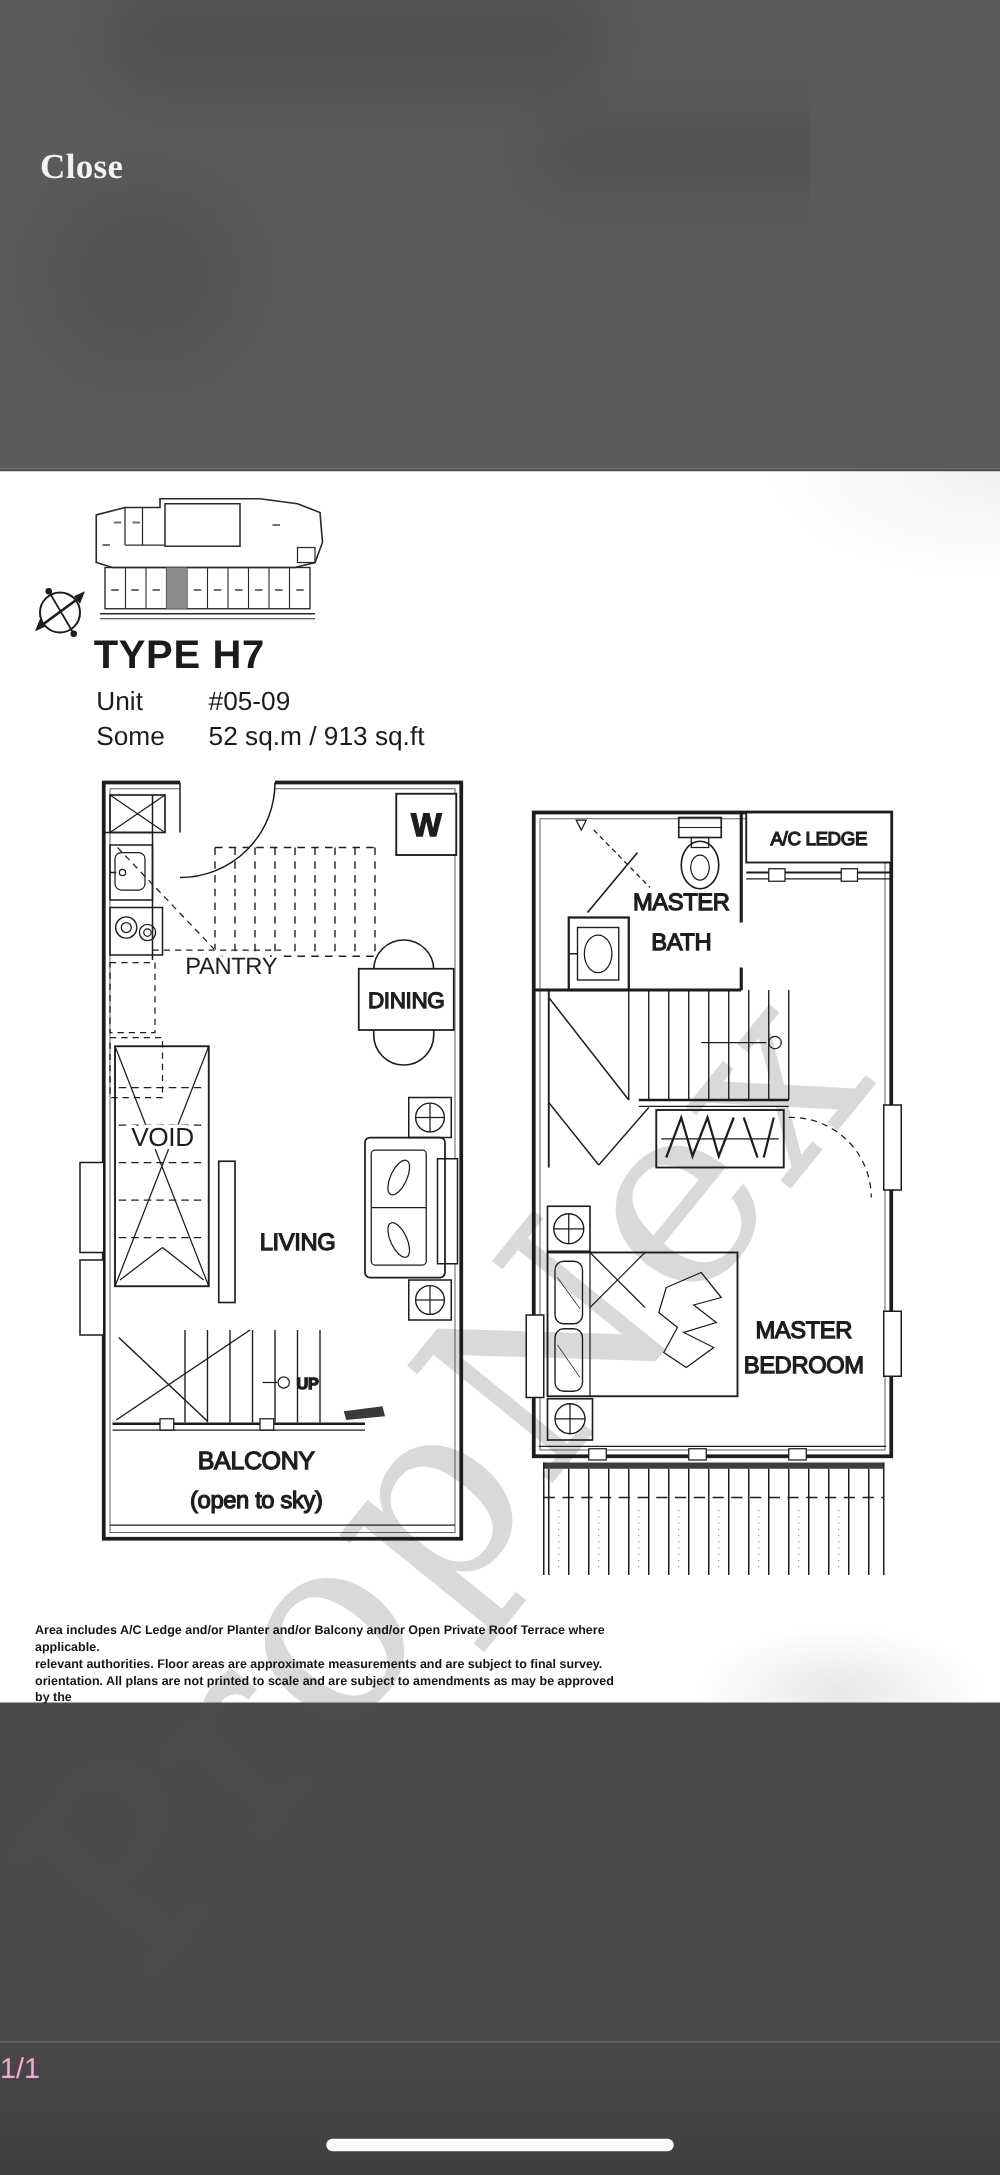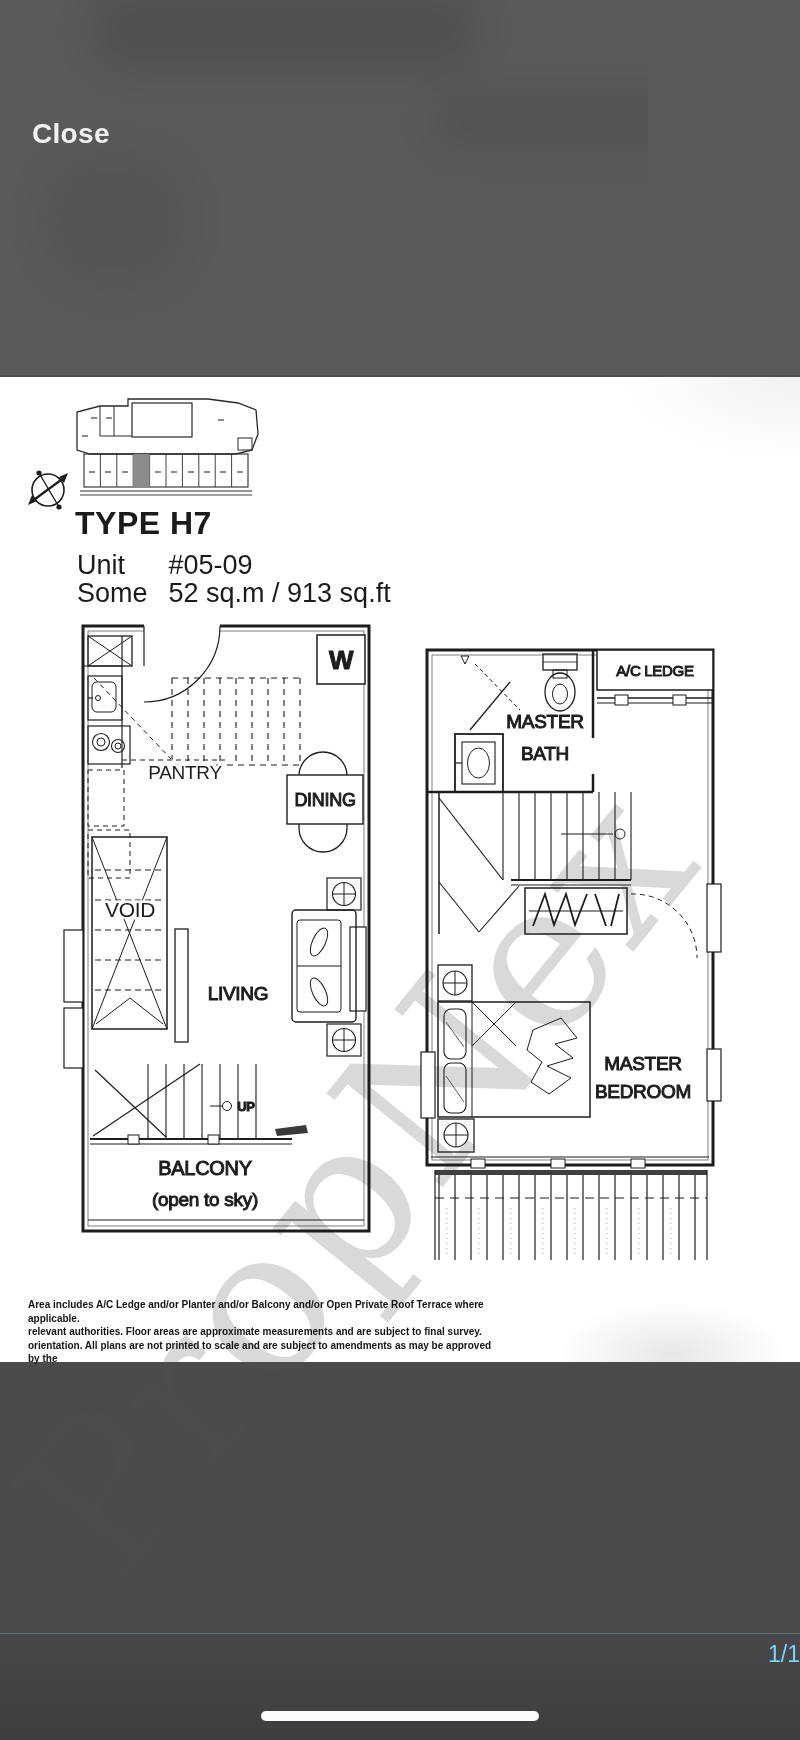--- a/index.html
+++ b/index.html
@@ -1,21 +1,21 @@
 <!DOCTYPE html>
 <html><head>
 <meta charset="utf-8">
 <style>
   html,body{margin:0;padding:0;}
   body{width:800px;height:1740px;position:relative;overflow:hidden;
        background:#5a5a5c;font-family:"Liberation Sans",sans-serif;}
   .abs{position:absolute;}
 
   
-  .topbar{left:0;top:0;width:648px;height:375px;background:#5a5a5c;overflow:hidden;}
+  .topbar{left:0;top:0;width:648px;height:375px;background:#5a5a5c;overflow:hidden;font-family:Liberation Serif, serif;}
   .smudge{position:absolute;border-radius:60px;filter:blur(18px);}
   .s1{left:90px;top:-10px;width:390px;height:80px;background:rgba(0,0,0,.10);}
   .s2{left:430px;top:95px;width:340px;height:55px;background:rgba(0,0,0,.07);}
   .s3{left:40px;top:150px;width:150px;height:140px;background:rgba(0,0,0,.05);}
   .close-btn{left:32px;top:118px;color:#f1f2f2;font-size:28px;font-weight:600;
              letter-spacing:.3px;cursor:pointer;}
   .share-btn{left:645px;top:112px;width:44px;height:58px;cursor:pointer;}
 
   
   .page{left:0;top:375px;width:800px;height:987px;background:
@@ -23,40 +23,40 @@
         radial-gradient(150px 70px at 84% 99%, #e7e7e9, rgba(255,255,255,0) 75%),
         #ffffff;
         border-top:2px solid #4e4e50;}
   .page svg{position:absolute;}
   svg text{font-family:"Liberation Sans",sans-serif;fill:#1d1d1d;text-anchor:middle;
            letter-spacing:-0.3px;}
   .plan-label{font-size:19px;}
   .knockout{paint-order:stroke;stroke:#ffffff;stroke-width:5px;}
 
   .type-title{left:75px;top:503px;font-size:32px;font-weight:700;color:#1b1b1b;letter-spacing:.5px;}
-  .spec-row{color:#1b1b1b;font-size:27px;font-weight:500;}
+  .spec-row{color:#1b1b1b;font-size:21px;font-weight:500;}
   .spec-row .lbl{display:inline-block;width:84px;}
 
   .watermark{left:140px;top:1030px;height:200px;line-height:200px;
              font-family:"DejaVu Serif","Liberation Serif",serif;
              font-size:205px;letter-spacing:4px;color:rgba(80,80,80,.22);
              transform:rotate(-51deg);transform-origin:0 100%;white-space:nowrap;
              pointer-events:none;z-index:1;}
   .planlayer{z-index:2;}
 
   .disclaimer{left:28px;top:1296px;width:470px;font-size:10px;font-weight:700;
               color:#141414;line-height:13.6px;letter-spacing:0;}
 
   
   .footer-upper{left:0;top:1362px;width:800px;height:271px;background:#4b4b4d;}
   .footer-bar{left:0;top:1633px;width:800px;height:107px;
               background:linear-gradient(#48484b,#3e3e41);
               border-top:1px solid rgba(145,165,190,.45);box-sizing:border-box;}
-  .page-indicator{left:0;top:1641px;width:800px;text-align:right;
-                  color:#7dd3fc;font-size:23px;}
+  .page-indicator{left:0;top:1641px;width:800px;text-align:left;
+                  color:#f9a8d4;font-size:23px;}
   .home-indicator{left:261px;top:1711px;width:278px;height:10px;border-radius:5px;
                   background:#fbfbfc;cursor:grab;}
 </style>
 </head>
 <body>
 
 <div class="abs topbar">
   <div class="smudge s1"></div>
   <div class="smudge s2"></div>
   <div class="smudge s3"></div>

